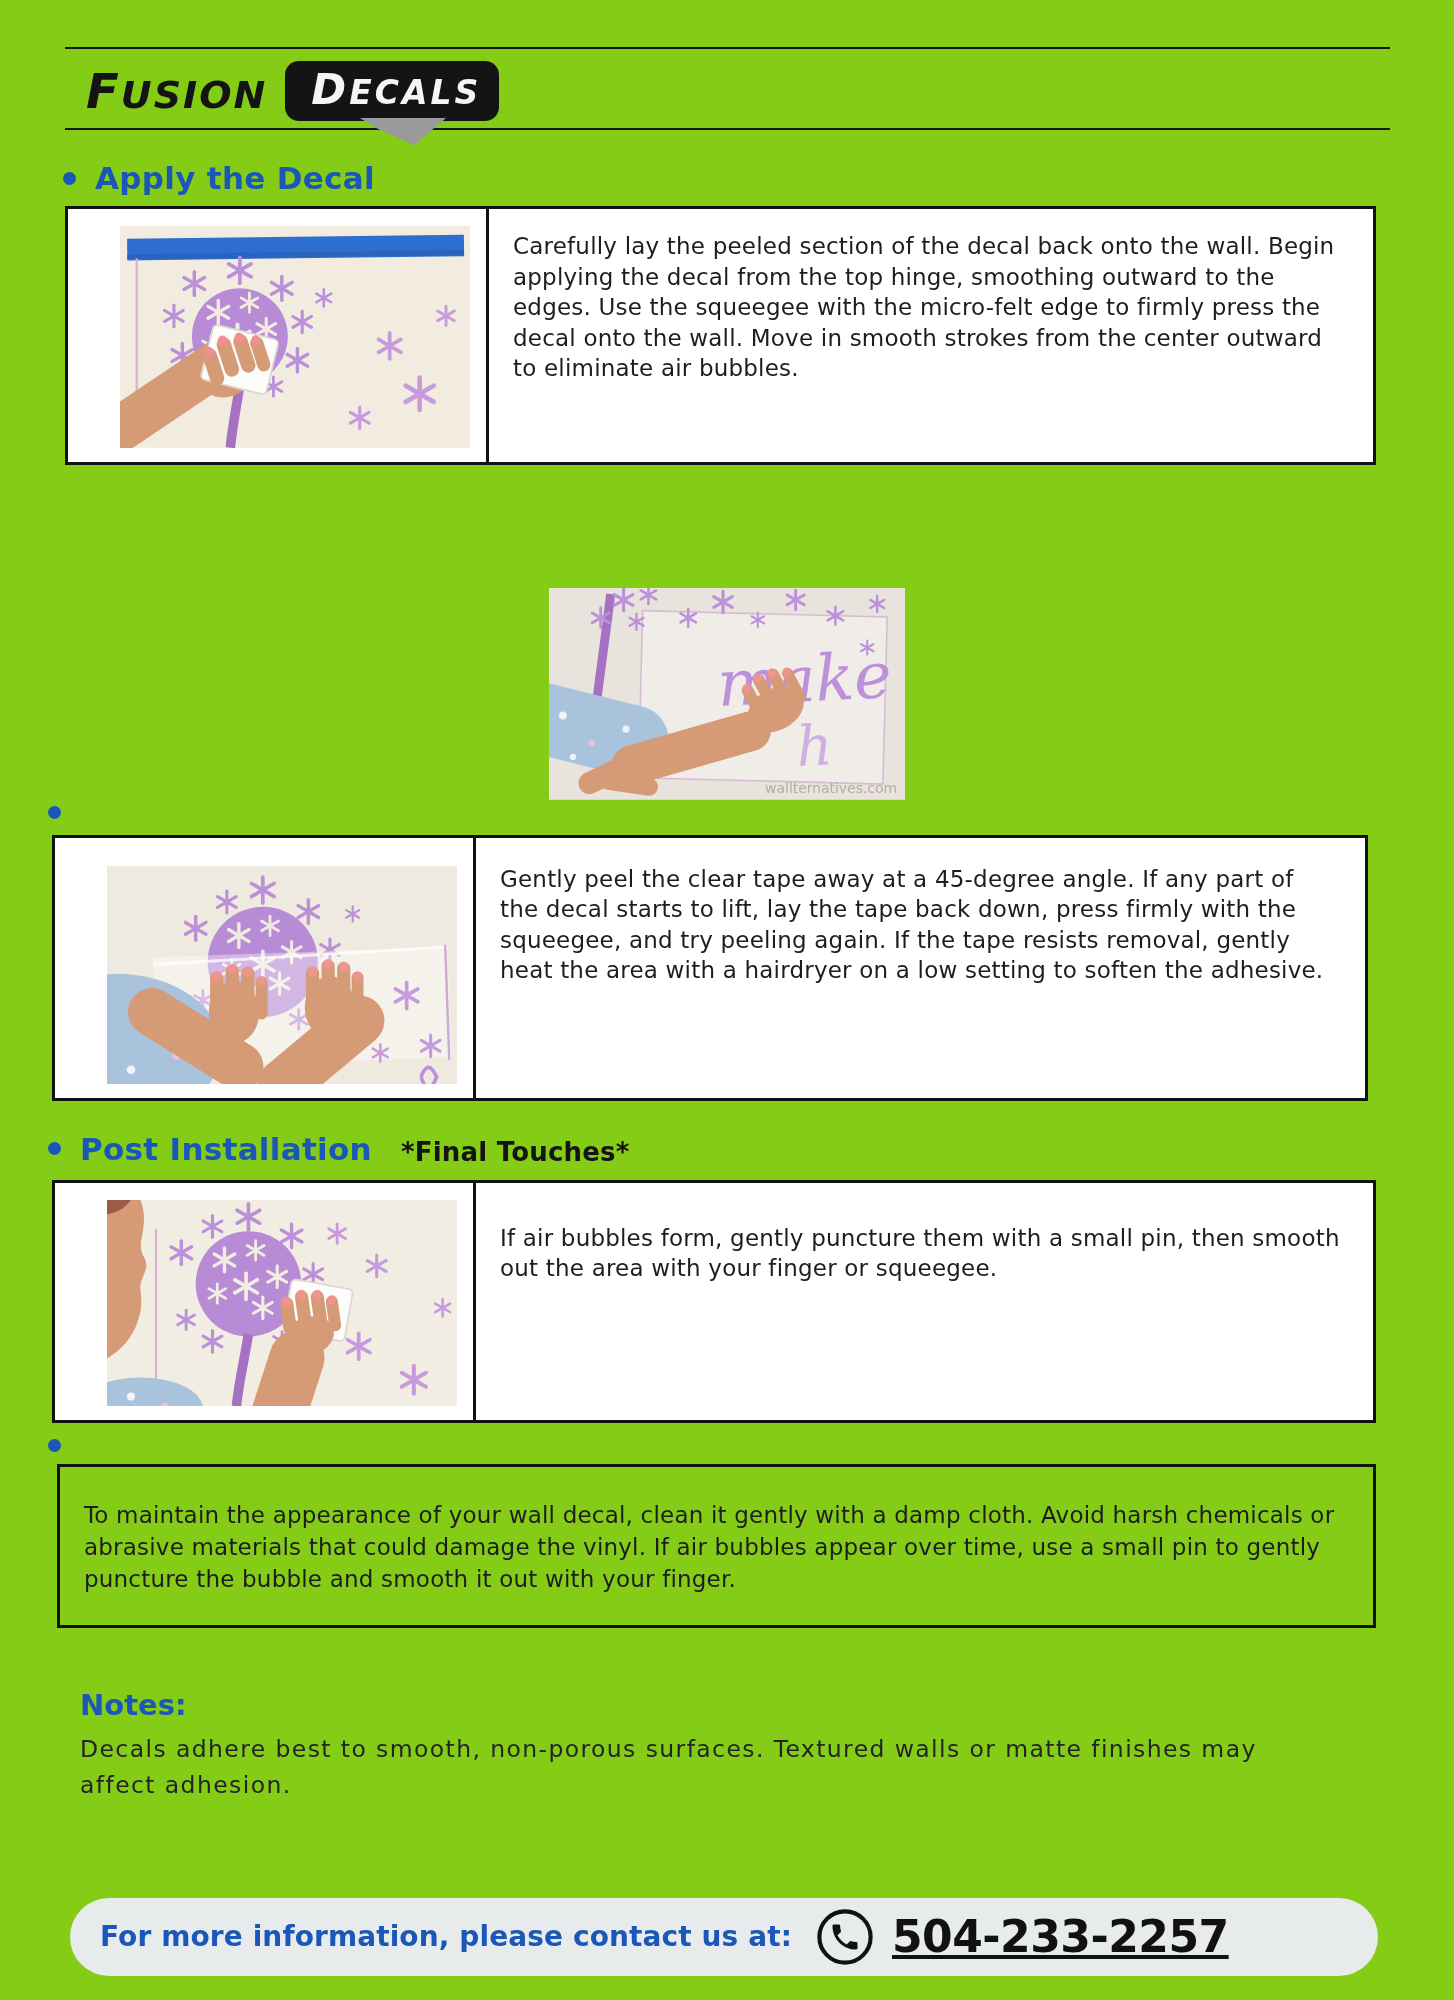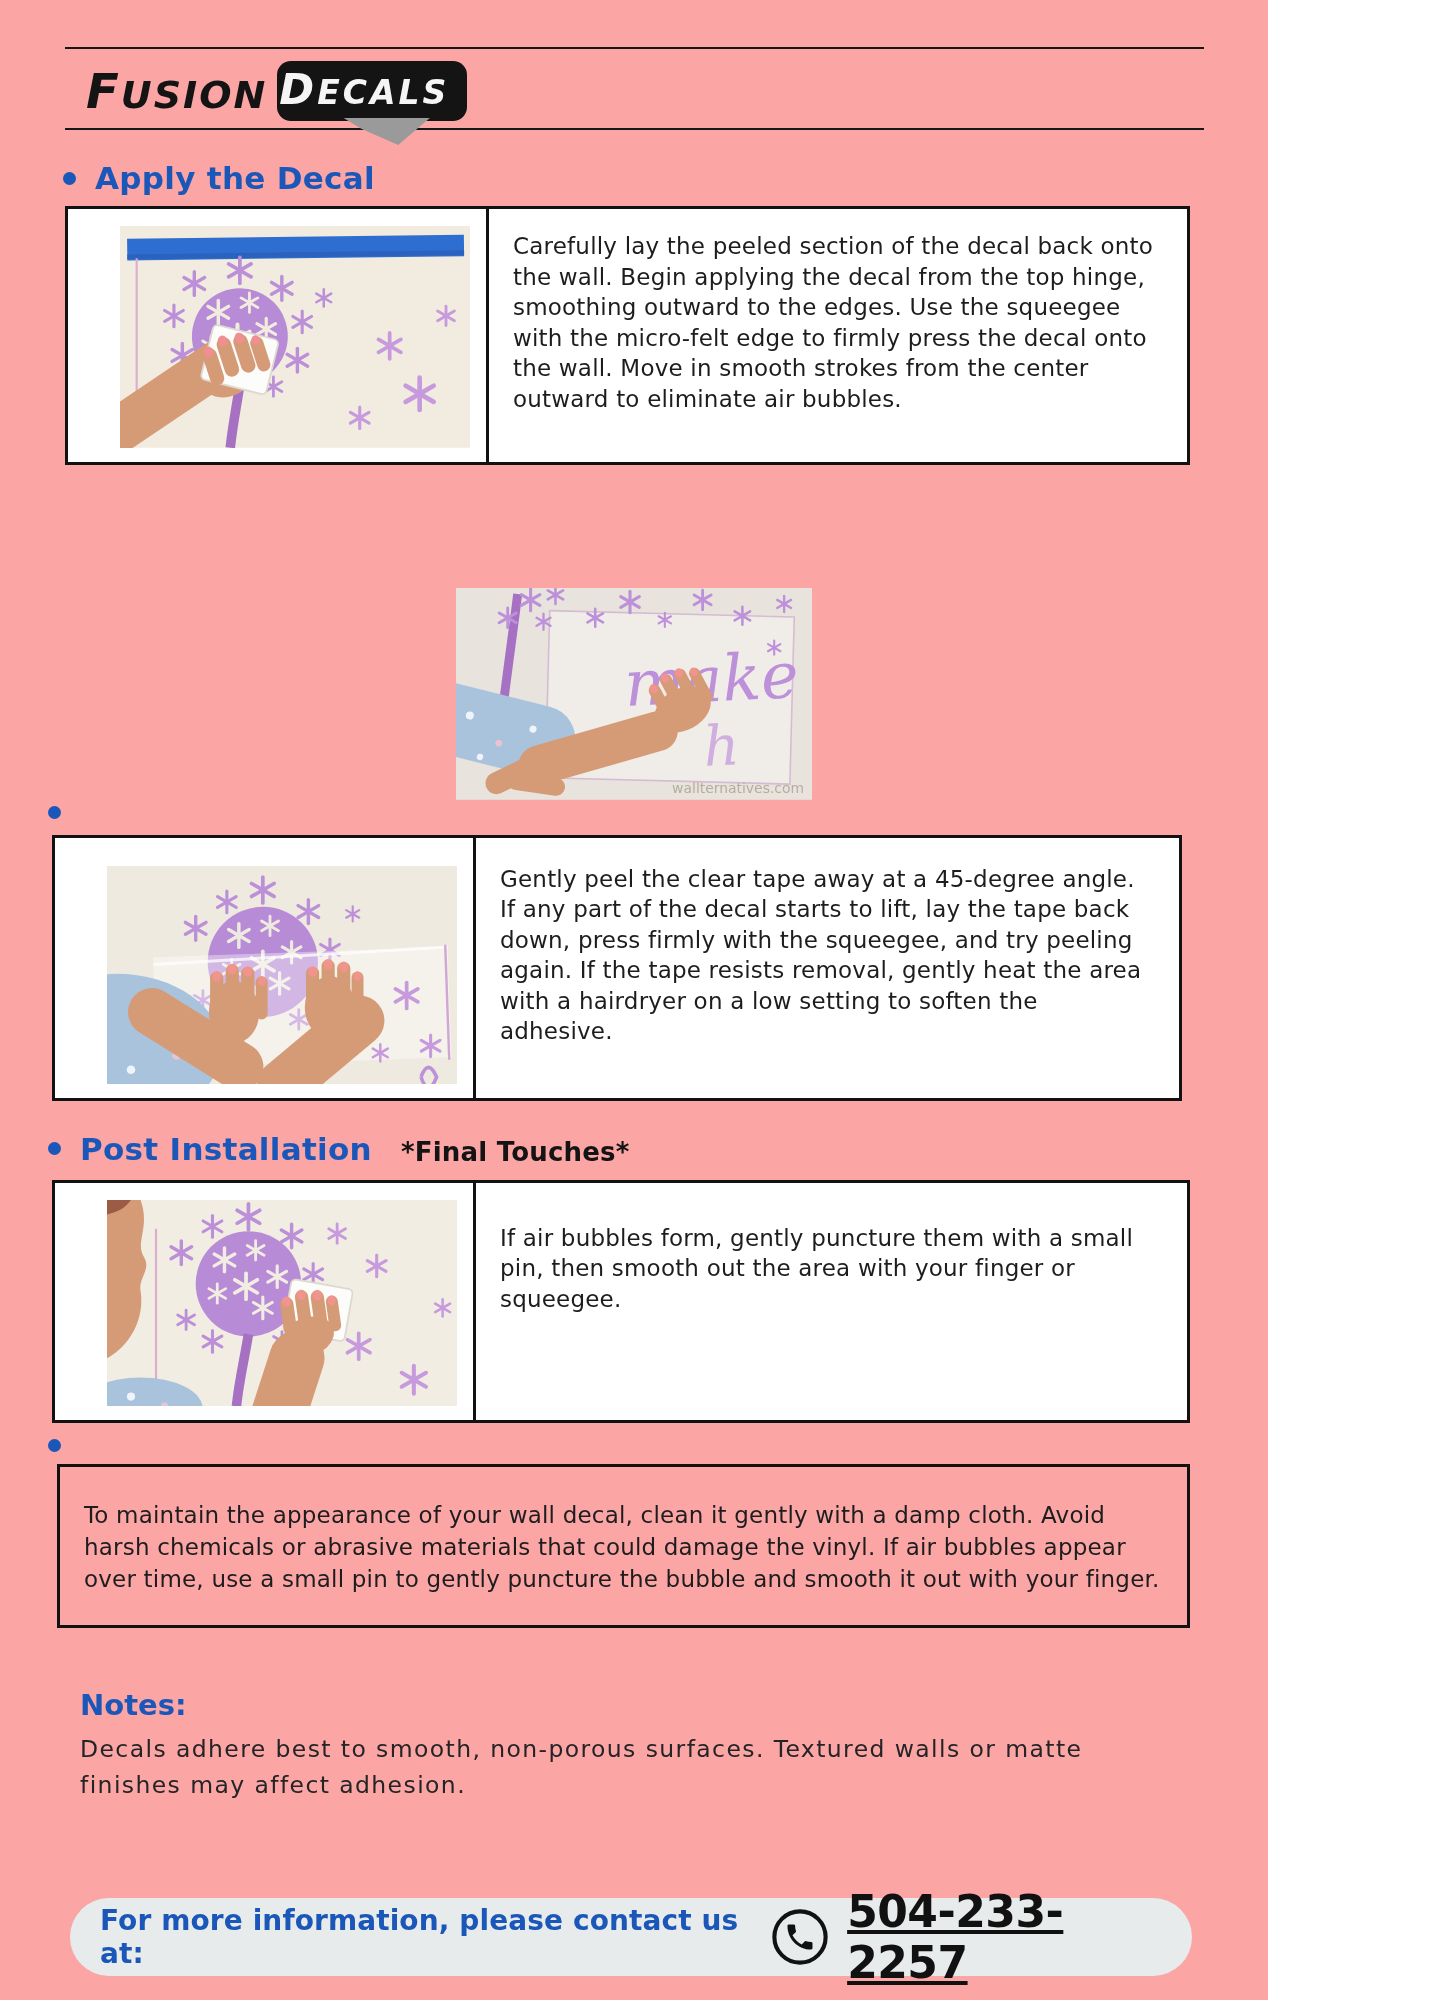--- a/index.html
+++ b/index.html
@@ -6,31 +6,31 @@
     --blue:#1a57b8;
     --ink:#161616;
     --cream:#f1ecdf;
     --purple:#b78bd6;
     --purple-star:#c095dc;
     --skin:#d59b77;
     --sleeve:#a9c3dd;
   }
   html,body{margin:0;padding:0;background:#ffffff;}
   body{width:1454px;font-family:"DejaVu Sans","Liberation Sans",sans-serif;color:#1c1c1e;}
-  .page{position:relative;width:1268px;height:2000px;background:#fca5a5;overflow:hidden;}
+  .page{position:relative;width:1454px;height:2000px;background:#84cc16;overflow:hidden;}
 
   .rule{border-top:2.5px solid #161616;height:0;}
   .rule-top{margin:47px 64px 0 65px;}
   .rule-under-logo{margin:7px 64px 0 65px;}
 
   
   .logo-row{display:flex;align-items:center;margin:12px 0 0 86px;height:60px;position:relative;z-index:3;}
   .logo-fusion{display:inline-block;font-style:italic;font-weight:bold;font-size:38px;letter-spacing:2px;text-transform:uppercase;color:#141414;}
   .logo-fusion::first-letter{font-size:48px;}
-  .logo-badge{position:relative;display:inline-block;background:#141414;border-radius:14px;padding:4px 18px 7px 2px;margin-left:10px;}
+  .logo-badge{position:relative;display:inline-block;background:#141414;border-radius:14px;padding:4px 18px 7px 26px;margin-left:18px;}
   .logo-decals{display:inline-block;font-style:italic;font-weight:bold;font-size:33px;letter-spacing:3px;text-transform:uppercase;color:#f5f5f5;}
   .logo-decals::first-letter{font-size:42px;}
   .logo-peel{position:absolute;left:34%;top:100%;margin-top:-3px;width:88px;height:27px;background:#9a9a9a;clip-path:polygon(2% 0,100% 0,64% 100%,22% 40%);}
 
   
   .section-heading{display:flex;align-items:flex-end;gap:19px;}
   .section-heading .bullet{width:13px;height:13px;border-radius:50%;background:var(--blue);flex:none;align-self:center;}
   .section-heading .title{margin:0;font-size:31px;font-weight:bold;color:var(--blue);letter-spacing:0.3px;}
   .section-heading .subtitle{font-size:26px;font-weight:bold;color:#141414;margin-left:10px;letter-spacing:0.2px;}
   .h-apply{margin:30px 0 0 63px;}

